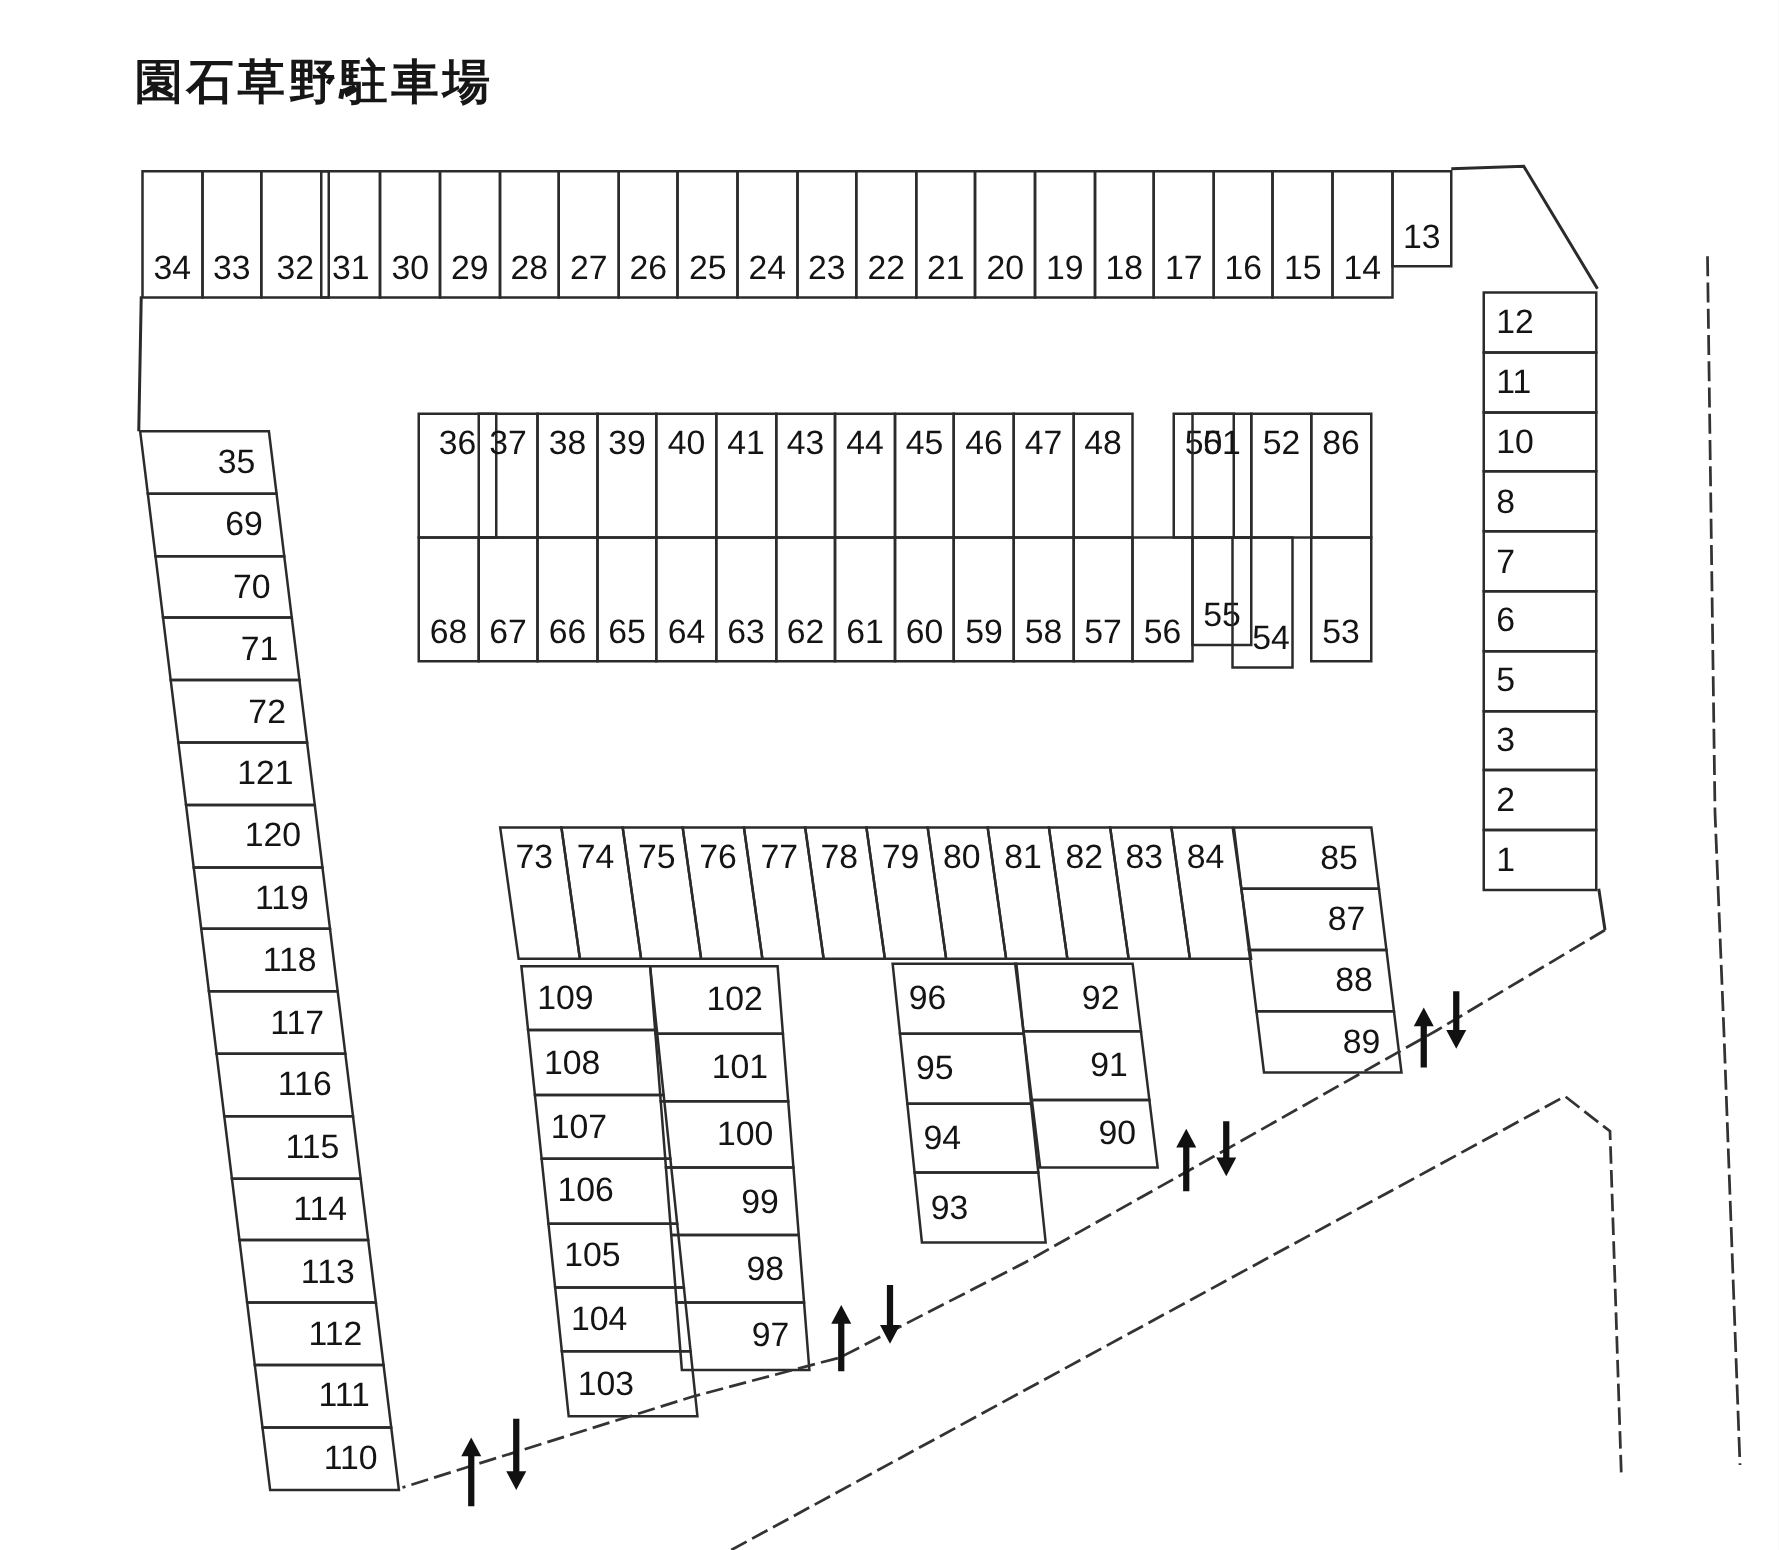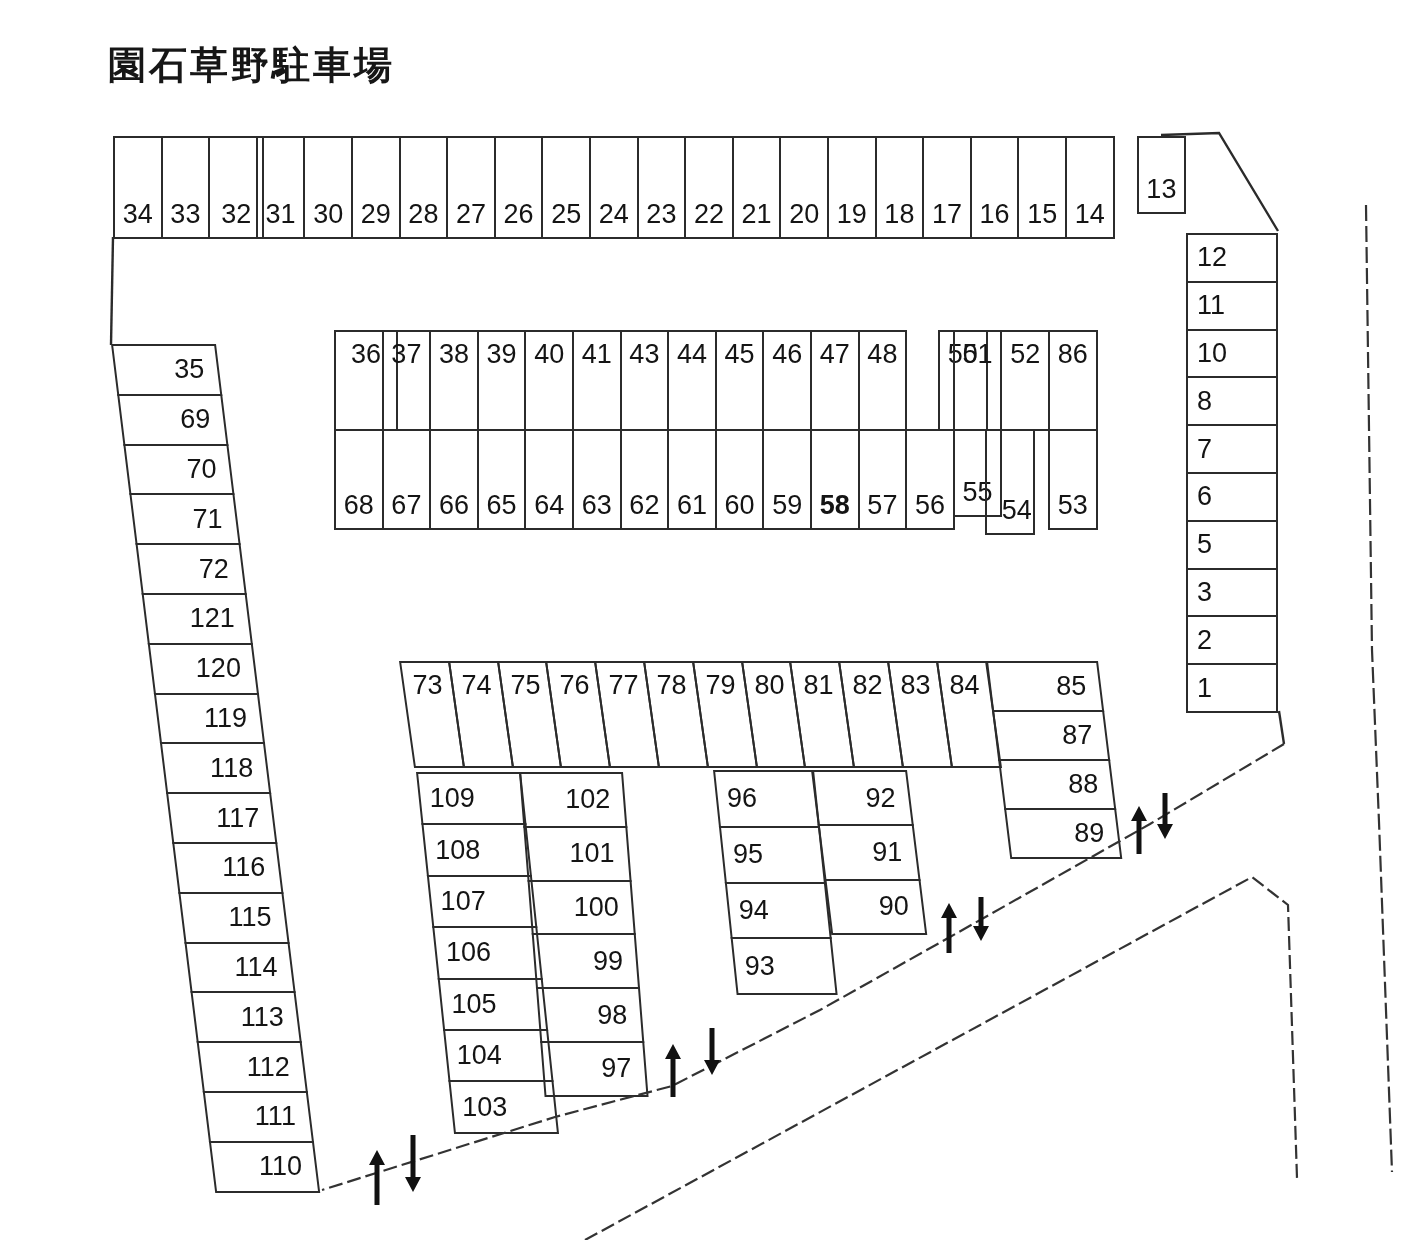--- a/index.html
+++ b/index.html
@@ -93,21 +93,21 @@
         </div>
         <div class="cell lx-c ly-b" style="width: 49.6px; height: 103px; left: 856.8px; top: 0px;">
           <span class="lbl">16</span>
         </div>
         <div class="cell lx-c ly-b" style="width: 49.6px; height: 103px; left: 904.4px; top: 0px;">
           <span class="lbl">15</span>
         </div>
         <div class="cell lx-c ly-b" style="width: 49.6px; height: 103px; left: 952px; top: 0px;">
           <span class="lbl">14</span>
         </div>
-        <div class="cell lx-c ly-b" style="width: 49.6px; height: 78px; left: 999.6px; top: 0px; margin-left: 24px;">
+        <div class="cell lx-c ly-b" style="width: 49.6px; height: 78px; left: 999.6px; top: 0px;">
           <span class="lbl">13</span>
         </div>
       </div>
       <div class="group" style="left: 1186px; top: 233px; width: 92px; height: 480px;">
         <div class="cell lx-l ly-c" style="width: 92px; height: 49.8px; left: 0px; top: 0px;">
           <span class="lbl">12</span>
         </div>
         <div class="cell lx-l ly-c" style="width: 92px; height: 49.8px; left: 0px; top: 47.8px; text-align: right;">
           <span class="lbl">11</span>
         </div>
@@ -210,21 +210,21 @@
         </div>
         <div class="cell lx-c ly-b" style="width: 49.6px; height: 101px; left: 333.2px; top: 0px;">
           <span class="lbl">61</span>
         </div>
         <div class="cell lx-c ly-b" style="width: 49.6px; height: 101px; left: 380.8px; top: 0px;">
           <span class="lbl">60</span>
         </div>
         <div class="cell lx-c ly-b" style="width: 49.6px; height: 101px; left: 428.4px; top: 0px;">
           <span class="lbl">59</span>
         </div>
-        <div class="cell lx-c ly-b" style="width: 49.6px; height: 101px; left: 476px; top: 0px; font-weight: bold;">
+        <div class="cell lx-c ly-b" style="width: 49.6px; height: 101px; left: 476px; top: 0px;">
           <span class="lbl">58</span>
         </div>
         <div class="cell lx-c ly-b" style="width: 49.6px; height: 101px; left: 523.6px; top: 0px;">
           <span class="lbl">57</span>
         </div>
         <div class="cell lx-c ly-b" style="width: 49.6px; height: 101px; left: 571.2px; top: 0px;">
           <span class="lbl">56</span>
         </div>
         <div class="cell lx-c ly-b" style="width: 49.6px; height: 88px; left: 618.8px; top: 0px;">
           <span class="lbl">55</span>

